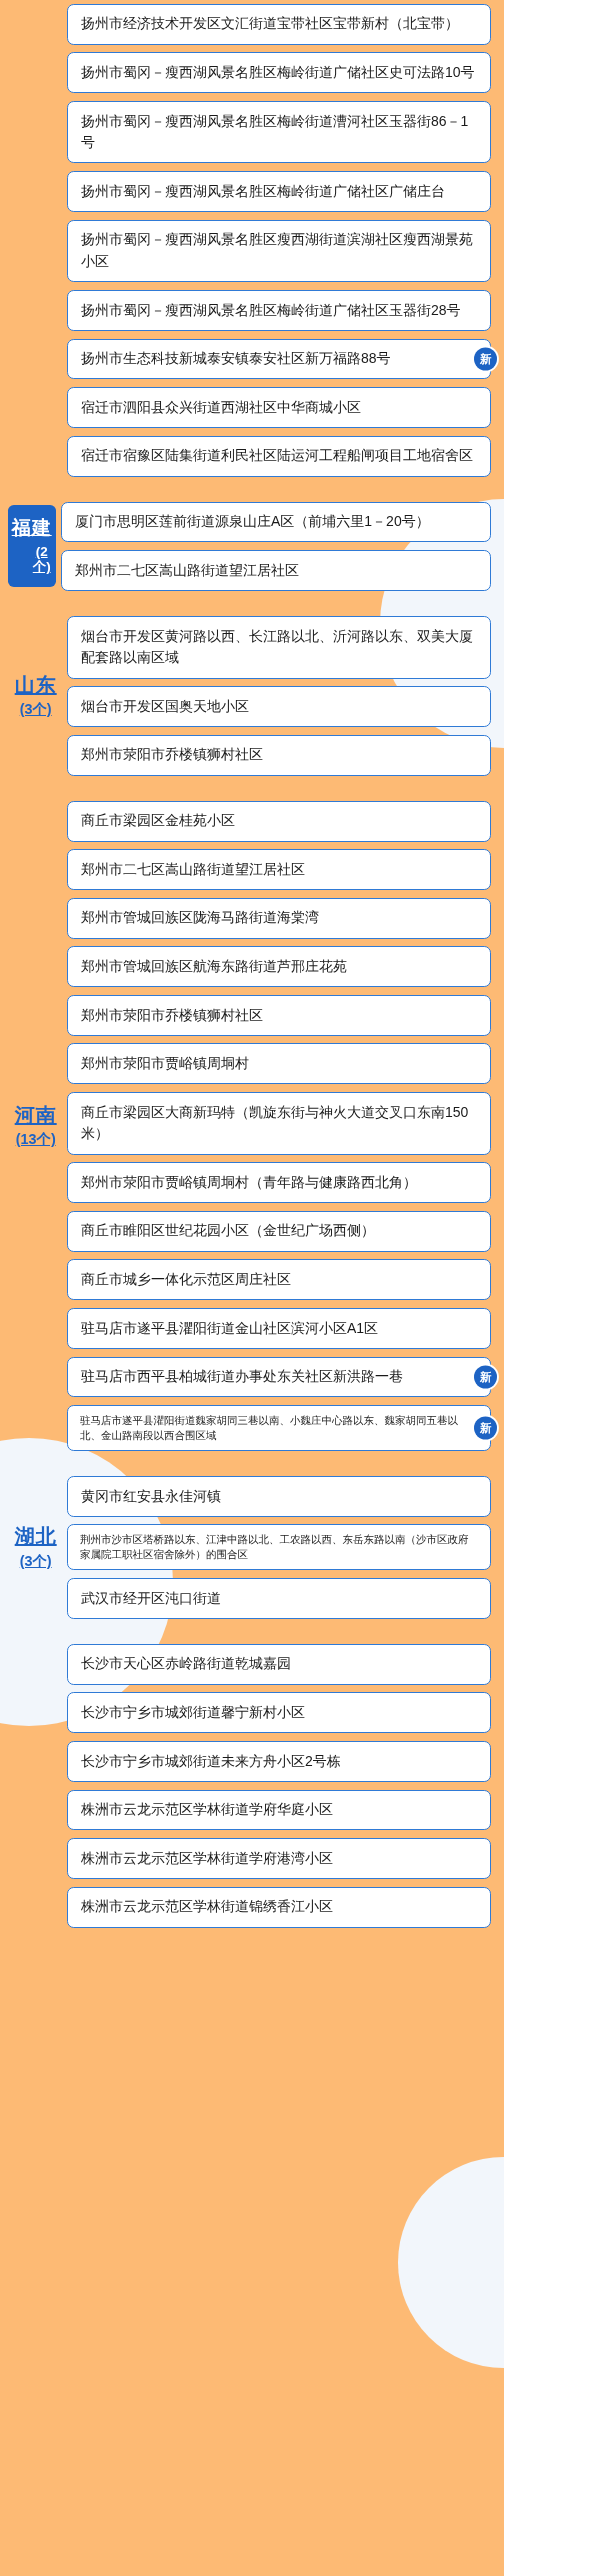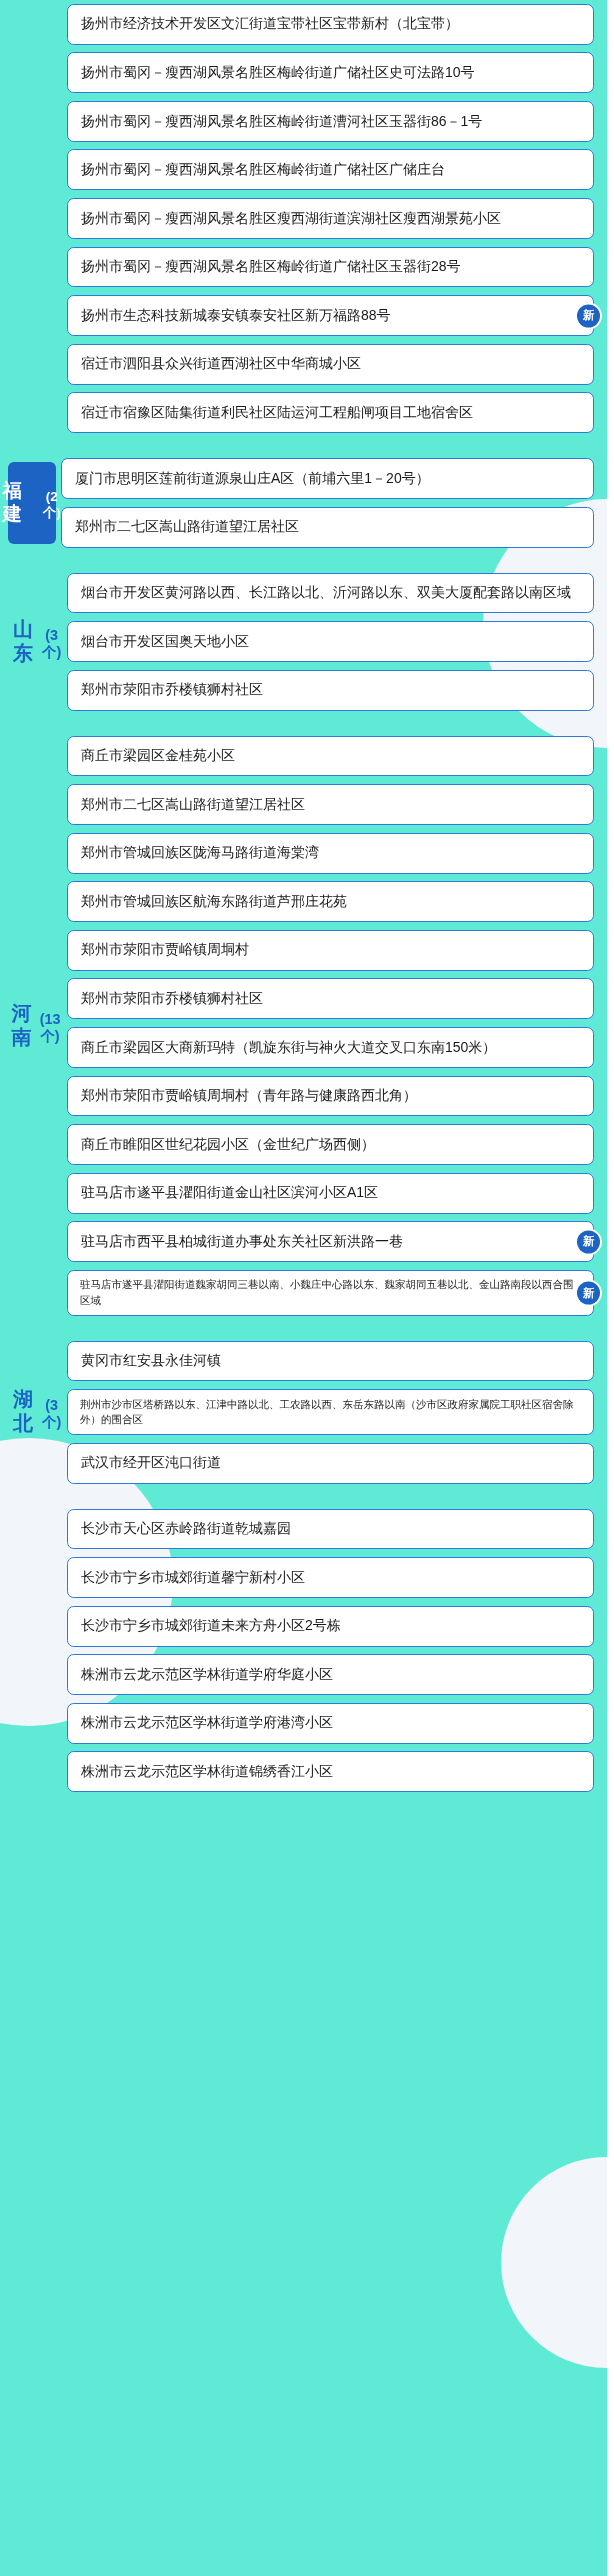--- a/index.html
+++ b/index.html
@@ -6,23 +6,23 @@
     margin: 0;
     padding: 0;
     background: #ffffff;
   }
   body {
     width: 615px;
     font-family: "Liberation Sans", "DejaVu Sans", sans-serif;
   }
   .page {
     position: relative;
-    width: 607px;
+    width: 504px;
     min-height: 2576px;
-    background: #5eead4;
+    background: #fdba74;
     overflow: hidden;
   }
   
   .wm {
     position: absolute;
     border-radius: 50%;
     background: #f2f6fb;
     z-index: 0;
   }
   .wm.a { width: 288px; height: 288px; left: -115px; top: 1438px; }
@@ -37,28 +37,29 @@
   .group {
     display: flex;
     align-items: stretch;
     margin: 0 0 25px 0;
     padding: 0 13.4px 0 7.7px;
   }
   .group-label {
     flex: 0 0 56px;
     width: 56px;
     display: flex;
-    flex-direction: row;
+    flex-direction: column;
     align-items: center;
     justify-content: center;
     color: #1d63c4;
     font-weight: bold;
     line-height: 1.18;
     text-align: center;
     padding-right: 3.8px;
+    text-decoration: underline;
   }
   .group-label .prov {
     font-size: 20px;
     letter-spacing: 1px;
   }
   .group-label .cnt {
     font-size: 14.4px;
     margin-top: 3.8px;
   }
   .group-label.badge {
@@ -165,25 +166,26 @@
       <div class="group">
         <div class="group-label">
           <div class="prov">河南</div>
           <div class="cnt">(13个)</div>
         </div>
         <div class="items">
           <div class="item"><span>商丘市梁园区金桂苑小区</span></div>
           <div class="item"><span>郑州市二七区嵩山路街道望江居社区</span></div>
           <div class="item"><span>郑州市管城回族区陇海马路街道海棠湾</span></div>
           <div class="item"><span>郑州市管城回族区航海东路街道芦邢庄花苑</span></div>
+          <div class="item"><span>郑州市荥阳市乔楼镇狮村社区</span></div>
           <div class="item"><span>郑州市荥阳市贾峪镇周垌村</span></div>
-          <div class="item"><span>郑州市荥阳市乔楼镇狮村社区</span></div>
           <div class="item"><span>商丘市梁园区大商新玛特（凯旋东街与神火大道交叉口东南150米）</span></div>
           <div class="item"><span>郑州市荥阳市贾峪镇周垌村（青年路与健康路西北角）</span></div>
           <div class="item"><span>商丘市睢阳区世纪花园小区（金世纪广场西侧）</span></div>
+          <div class="item"><span>商丘市城乡一体化示范区周庄社区</span></div>
           <div class="item"><span>驻马店市遂平县灈阳街道金山社区滨河小区A1区</span></div>
           <div class="item"><span>驻马店市西平县柏城街道办事处东关社区新洪路一巷</span><span class="new-badge">新</span></div>
           <div class="item small"><span>驻马店市遂平县灈阳街道魏家胡同三巷以南、小魏庄中心路以东、魏家胡同五巷以北、金山路南段以西合围区域</span><span class="new-badge">新</span></div>
         </div>
       </div>
       <div class="group">
         <div class="group-label">
           <div class="prov">湖北</div>
           <div class="cnt">(3个)</div>
         </div>

